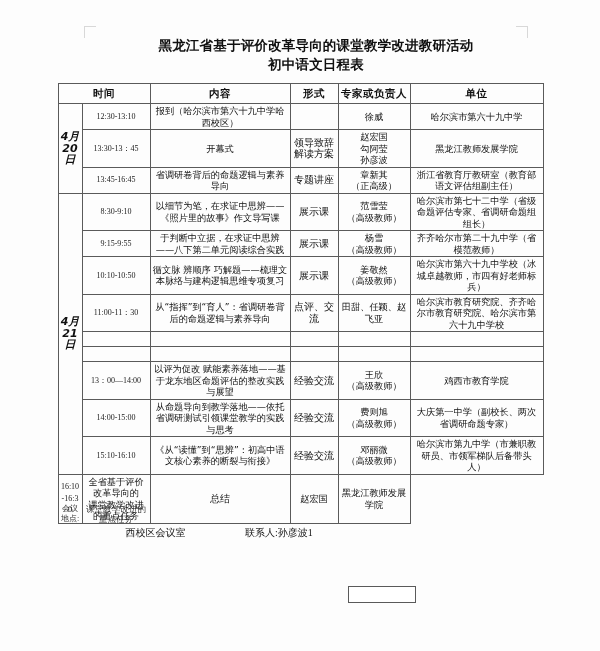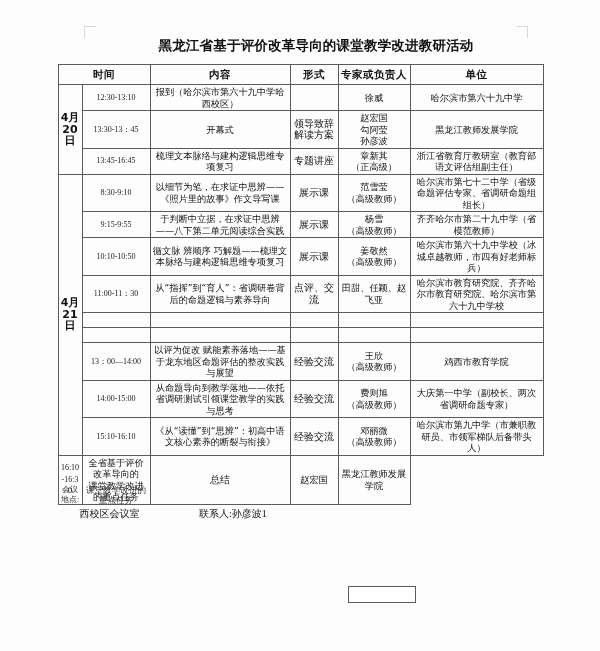--- a/index.html
+++ b/index.html
@@ -80,20 +80,21 @@
   .col-form { width: 48px; }
   .col-expert { width: 72px; }
   .col-unit { width: 133px; }
 
   td.date-cell {
     font-weight: bold;
     font-size: 11px;
     line-height: 13px;
     letter-spacing: 0px;
     padding: 0 1px;
+    font-style: italic;
   }
   td.time-cell {
     font-size: 8px;
     letter-spacing: 0px;
     font-family: "Liberation Serif", "DejaVu Serif", serif;
     color: #1a1a1a;
   }
   td.content-cell {
     font-size: 9.2px;
     letter-spacing: 0px;
@@ -128,21 +129,21 @@
     margin: 2px auto 0 auto;
     font-size: 10px;
     line-height: 14px;
     color: #141414;
     font-family: "Liberation Serif", "DejaVu Serif", serif;
     position: relative;
   }
   .footer-note .row1 {
     padding-left: 22px;
   }
-  .footer-note .venue { display: inline-block; width: 105px; }
+  .footer-note .venue { display: inline-block; width: 105px; margin-left: 46px; }
   .footer-note .contact { display: inline-block; margin-left: 12px; }
   .footer-note .row2 { padding-left: 22px; }
 
   .stray-box {
     position: absolute;
     left: 348px;
     top: 586px;
     width: 66px;
     height: 15px;
     border: 1px solid #5a5a5a;
@@ -152,20 +153,21 @@
 </head>
 <body>
 
 <div class="page">
 
   <div class="corner-mark tl"></div>
   <div class="corner-mark tr"></div>
 
   <div class="doc-title">
     <span>黑龙江省基于评价改革导向的课堂教学改进教研活动</span>
+    <span class="line2">初中语文日程表</span>
   </div>
 
   <div class="table-wrap">
     <table class="schedule">
       <colgroup>
         <col class="col-date">
         <col class="col-time">
         <col class="col-content">
         <col class="col-form">
         <col class="col-expert">
@@ -205,21 +207,21 @@
           <td class="expert-cell">
             <div>赵宏国</div>
             <div>勾阿莹</div>
             <div>孙彦波</div>
           </td>
           <td class="unit-cell">黑龙江教师发展学院</td>
         </tr>
 
         <tr>
           <td class="time-cell">13:45-16:45</td>
-          <td class="content-cell">梳理文本脉络与建构逻辑思维专项复习</td>
+          <td class="content-cell">省调研卷背后的命题逻辑与素养导向</td>
           <td class="form-cell">专题讲座</td>
           <td class="expert-cell">
             <div>章新其</div>
             <div>（正高级）</div>
           </td>
           <td class="unit-cell">浙江省教育厅教研室（教育部语文评估组副主任）</td>
         </tr>
 
         <tr>
           <td class="date-cell" rowspan="9">

